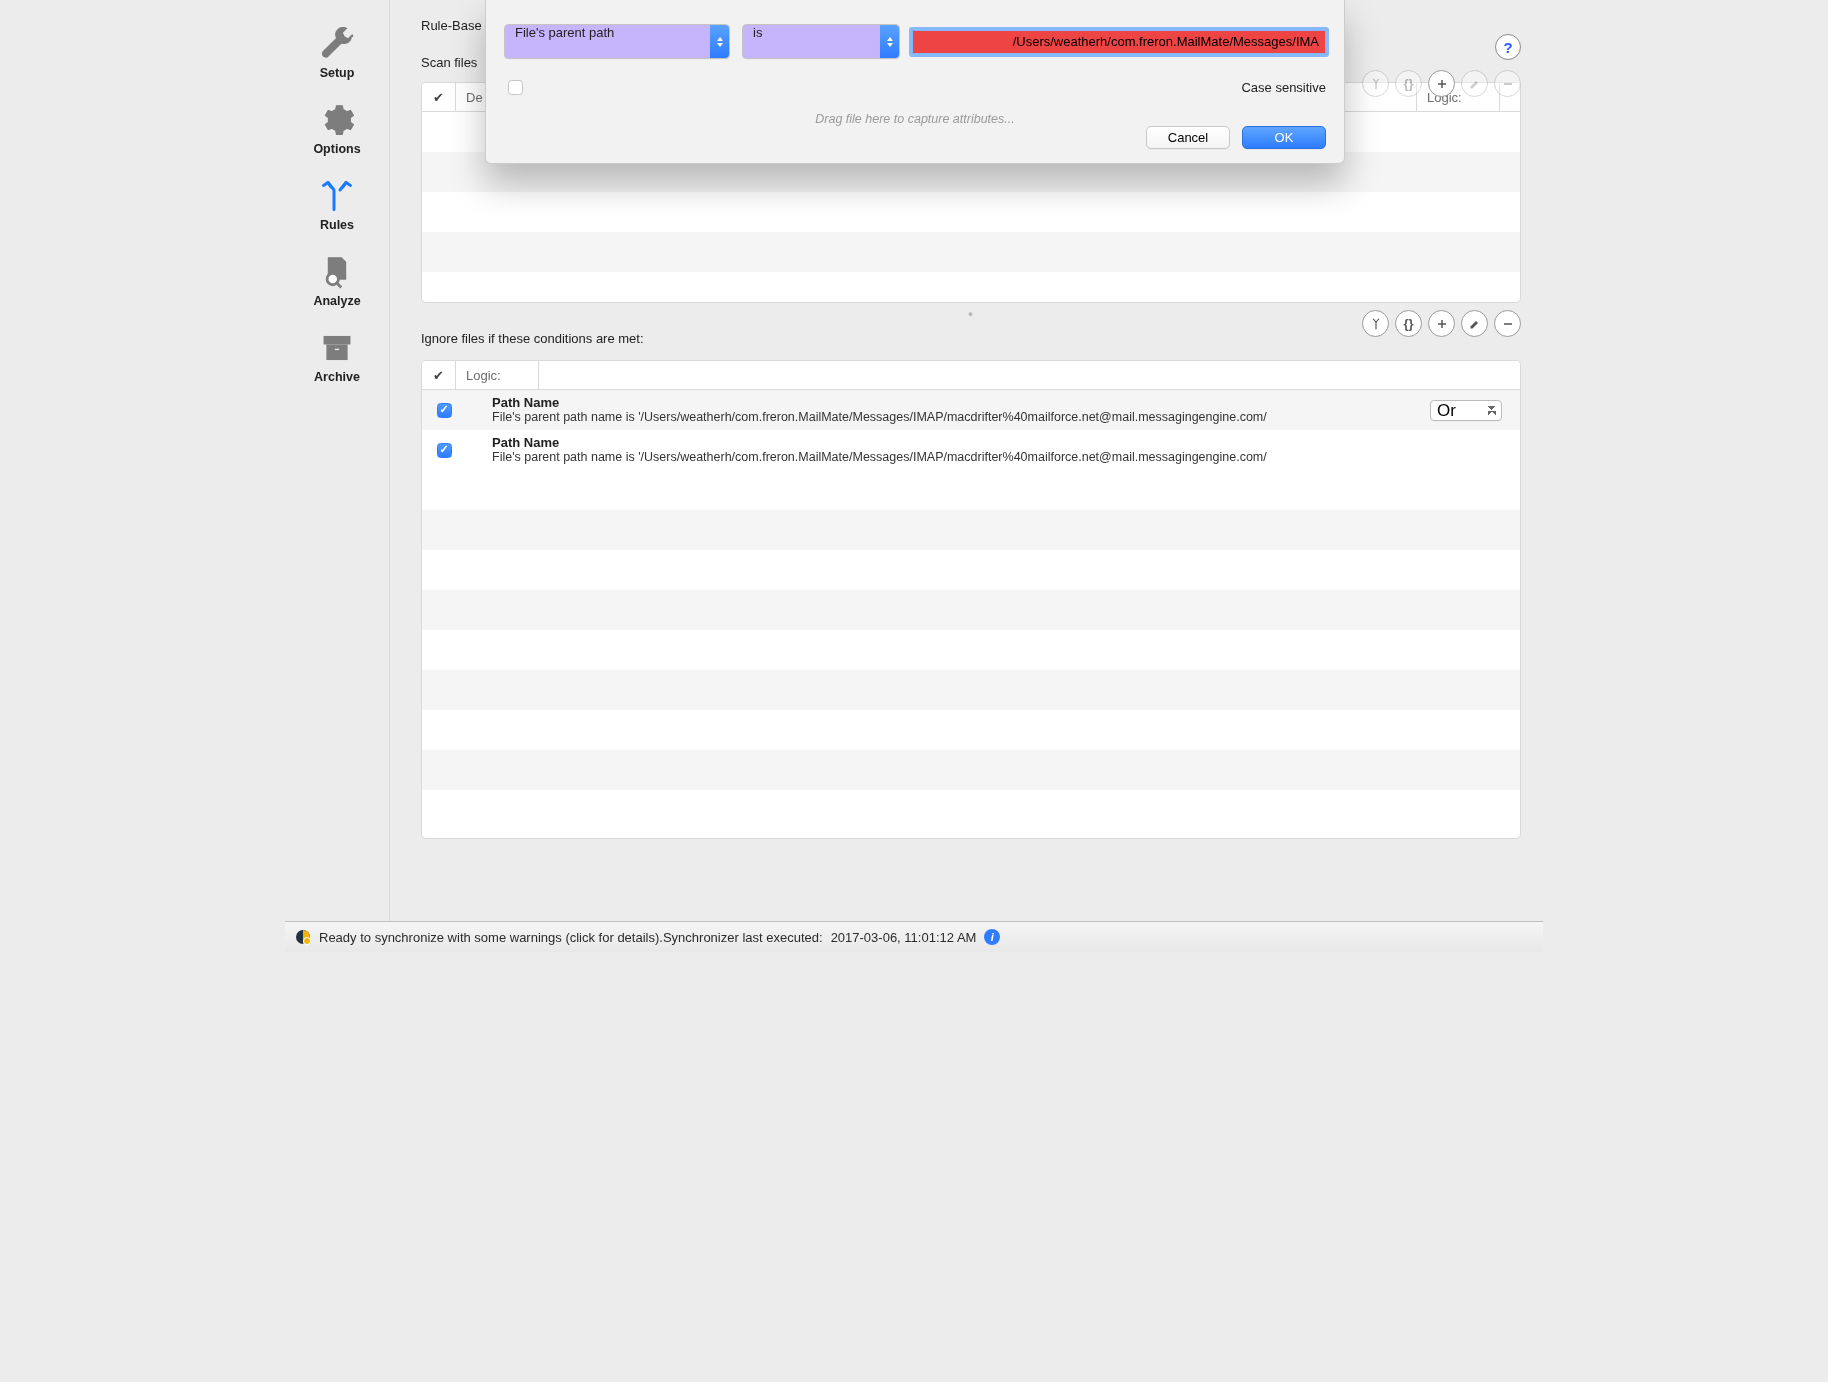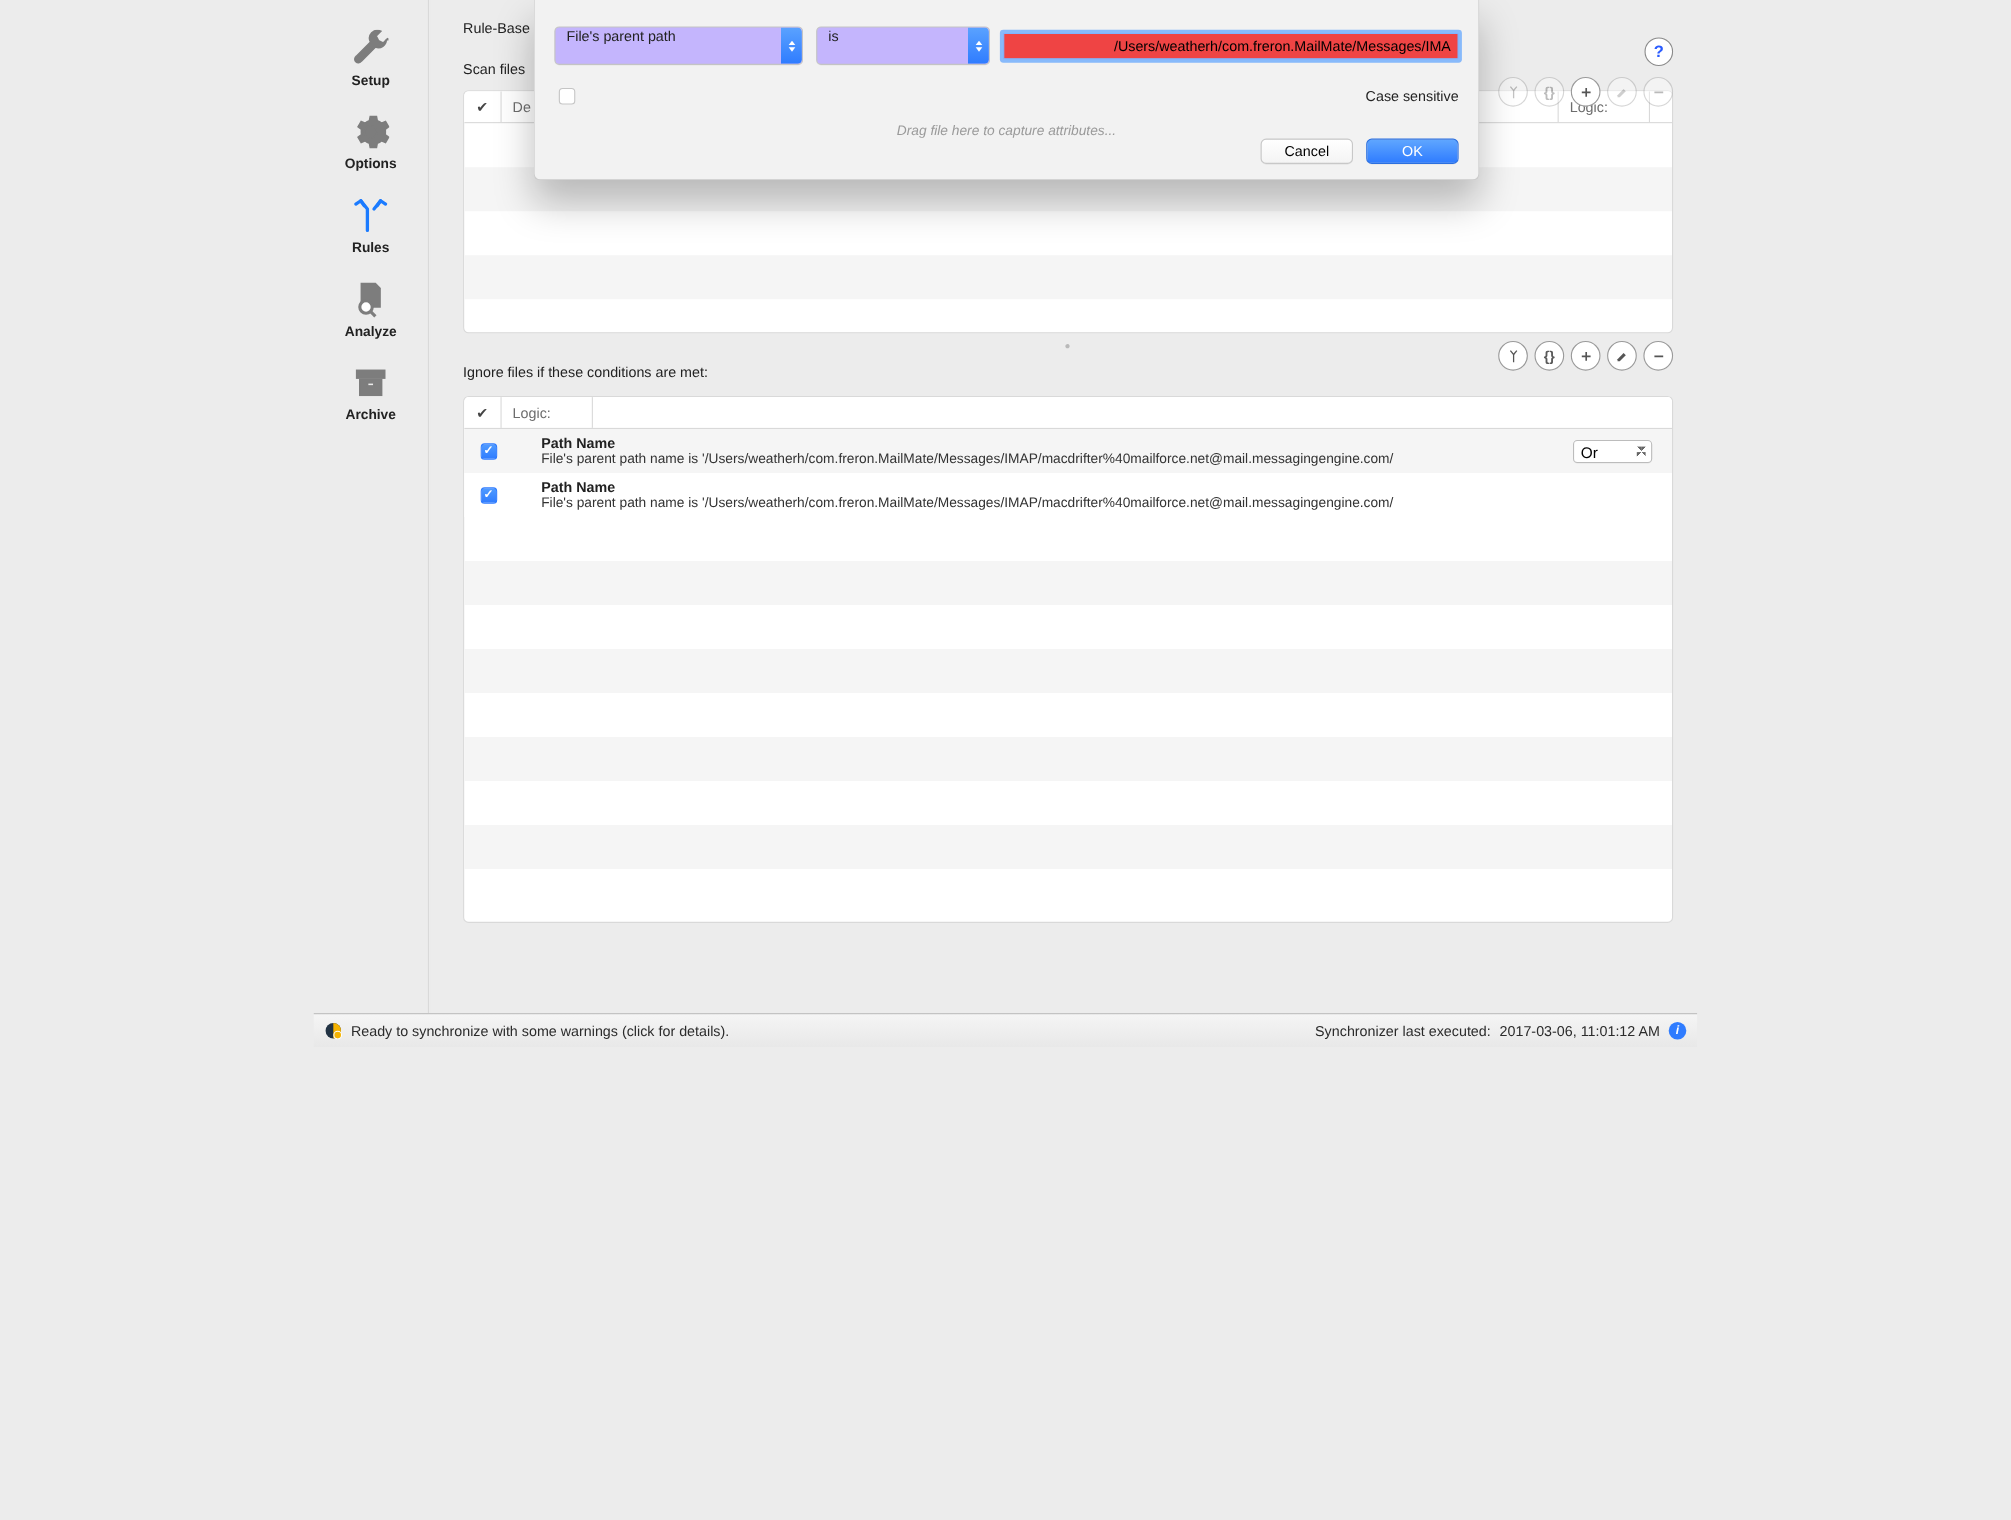--- a/index.html
+++ b/index.html
@@ -112,21 +112,21 @@
     appearance:none;width:15px;height:15px;border-radius:3.5px;
     border:1px solid #c5c5c5;background:#fff;position:relative;
   }
   .mac-check:checked{background:linear-gradient(#4f9bff,#2f7cff);border-color:#2f7cff;}
   .mac-check:checked::after{
     content:"✓";color:#fff;font-size:11px;font-weight:700;
     position:absolute;left:1.5px;top:-1px;
   }
 
   .logic-select{
-    appearance:none;width:72px;height:21px;font-size:14px;
+    appearance:none;width:72px;height:21px;font-size:17px;
     padding:0 6px;border:1px solid #bcbcbc;border-radius:4px;background:#fff;
     box-shadow:0 0.5px 0 rgba(0,0,0,.05);
     background-image:
       linear-gradient(45deg,transparent 50%,#666 50%),
       linear-gradient(135deg,#666 50%,transparent 50%),
       linear-gradient(-45deg,transparent 50%,#666 50%),
       linear-gradient(-135deg,#666 50%,transparent 50%);
     background-position:right 9px top 5px,right 5px top 5px,right 9px bottom 5px,right 5px bottom 5px;
     background-size:4px 4px;
     background-repeat:no-repeat;
@@ -187,21 +187,21 @@
   .btn-primary{
     border:1px solid #2a6fe0;color:#fff;
     background:linear-gradient(#5fa6ff,#2f7cff);
   }
 
   
   .statusbar{
     position:absolute;left:0;bottom:0;width:100%;height:31px;
     background:linear-gradient(#f5f5f5,#e8e8e8);
     border-top:1px solid var(--status-border);
-    display:flex;align-items:center;justify-content:space-between;
+    display:flex;align-items:center;justify-content:flex-start;
     padding:0 10px;font-size:13px;color:#2b2b2b;
   }
   .statusbar .left{display:flex;align-items:center;gap:8px;}
   .statusbar .right{display:flex;align-items:center;gap:8px;}
   .status-icon{width:16px;height:16px;position:relative;}
   .info-icon{
     width:16px;height:16px;border-radius:50%;background:#2f7cff;color:#fff;
     display:flex;align-items:center;justify-content:center;font-style:italic;font-weight:700;font-size:11px;
   }
 </style>

